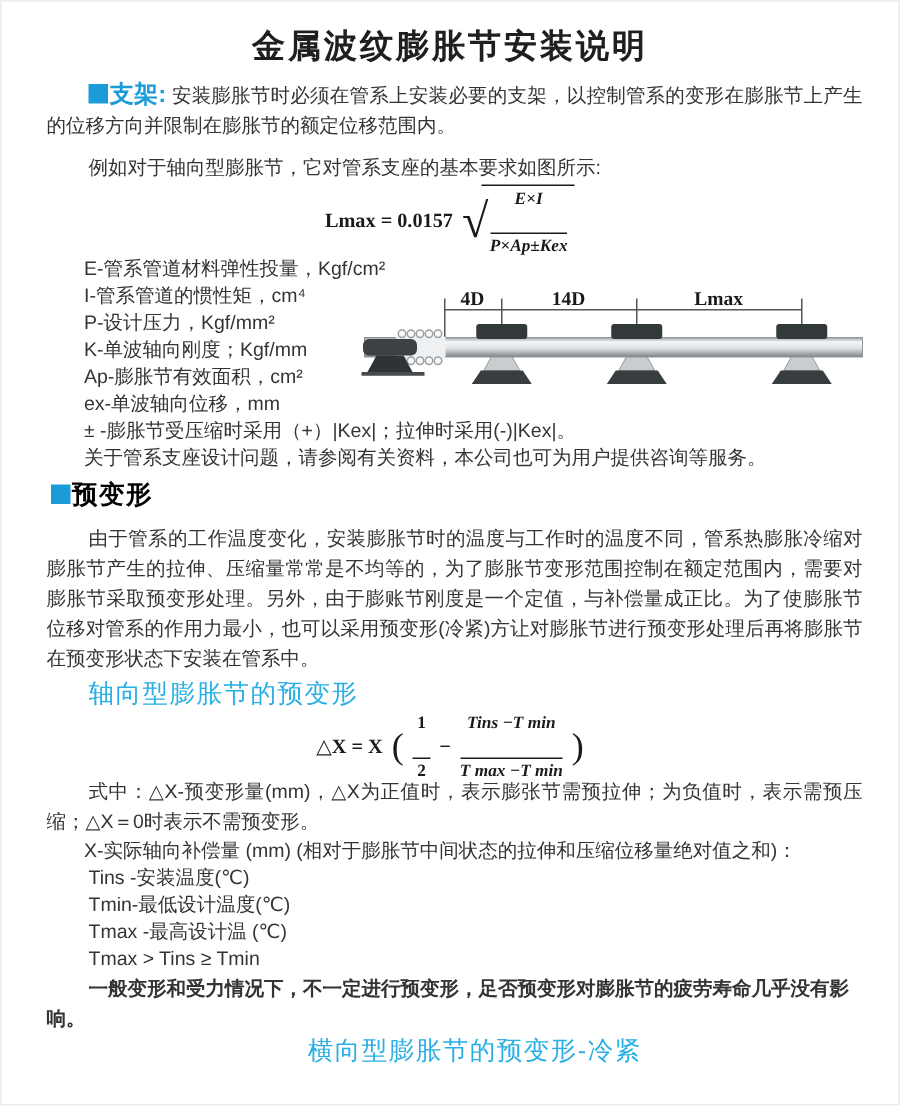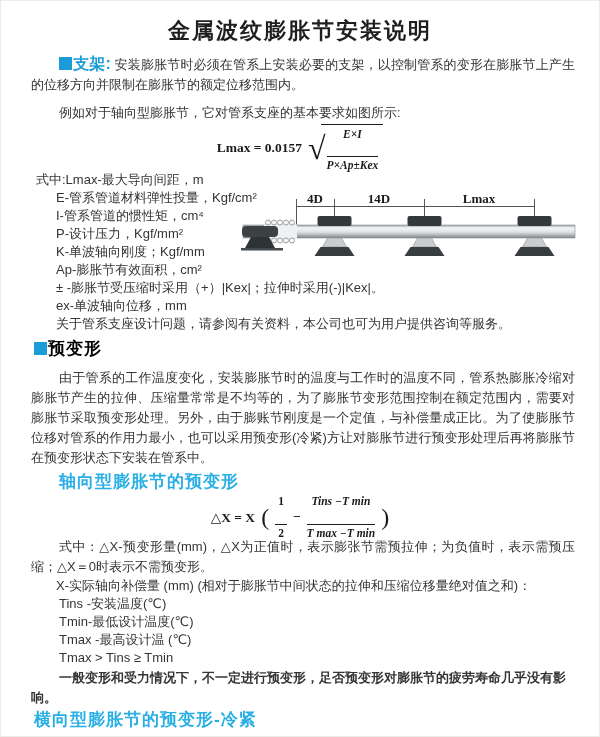--- a/index.html
+++ b/index.html
@@ -20,24 +20,24 @@
   .sec-inline{color:#1b9cd8; font-weight:bold; font-size:16px;}
   .sq{
     display:inline-block; width:13px; height:13px; background:#1b9cd8;
     vertical-align:-1px; margin-right:1px;
   }
   .sec-head{
     margin:4px 0 0 33px; font-size:17px; font-weight:bold; color:#000000;
     letter-spacing:1px;
   }
   .sub-head{
-    font-size:17px; font-weight:bold; color:#29afe3; letter-spacing:1px;
+    font-size:17px; font-weight:normal; color:#29afe3; letter-spacing:1px;
   }
   .sub-head.axial{margin:2px 0 0 58px;}
-  .sub-head.lateral{margin:0 0 0 33px;}
+  .sub-head.lateral{margin:0 0 0 33px;text-align:center;}
   
   .formula{
     display:flex; justify-content:center; align-items:center; gap:6px;
     font-family:"Liberation Serif","DejaVu Serif",serif;
     font-weight:bold; color:#1a1a1a; font-size:13.5px;
   }
   .f1{margin-top:8px; height:34px;}
   .f2{margin-top:6px; height:36px;}
   .sqrt{display:inline-flex; align-items:center;}
   .sqrt-sign{font-size:32px; font-weight:normal; line-height:1; margin-right:-5px;}
@@ -75,28 +75,27 @@
       <span class="sqrt-body">
         <span class="fr ital">
           <span class="n">E×I</span>
           <span class="d">P×Ap±Kex</span>
         </span>
       </span>
     </span>
   </div>
 
   <div class="defs">
-    <div class="line">式中:Lmax-最大导向间距，m</div>
     <div class="line ind">E-管系管道材料弹性投量，Kgf/cm²</div>
     <div class="line ind">I-管系管道的惯性矩，cm⁴</div>
     <div class="line ind">P-设计压力，Kgf/mm²</div>
     <div class="line ind">K-单波轴向刚度；Kgf/mm</div>
     <div class="line ind">Ap-膨胀节有效面积，cm²</div>
+    <div class="line ind">ex-单波轴向位移，mm</div>
     <div class="line ind">± -膨胀节受压缩时采用（+）|Kex|；拉伸时采用(-)|Kex|。</div>
-    <div class="line ind">ex-单波轴向位移，mm</div>
     <div class="line ind">关于管系支座设计问题，请参阅有关资料，本公司也可为用户提供咨询等服务。</div>
   </div>
 
   <svg class="diagram" width="345" height="78" viewBox="0 0 345 78">
     <defs>
       <linearGradient id="pg" x1="0" y1="0" x2="0" y2="1">
         <stop offset="0" stop-color="#9aa0a3"></stop>
         <stop offset="0.22" stop-color="#f2f4f5"></stop>
         <stop offset="0.55" stop-color="#dfe2e3"></stop>
         <stop offset="1" stop-color="#7e8486"></stop>

